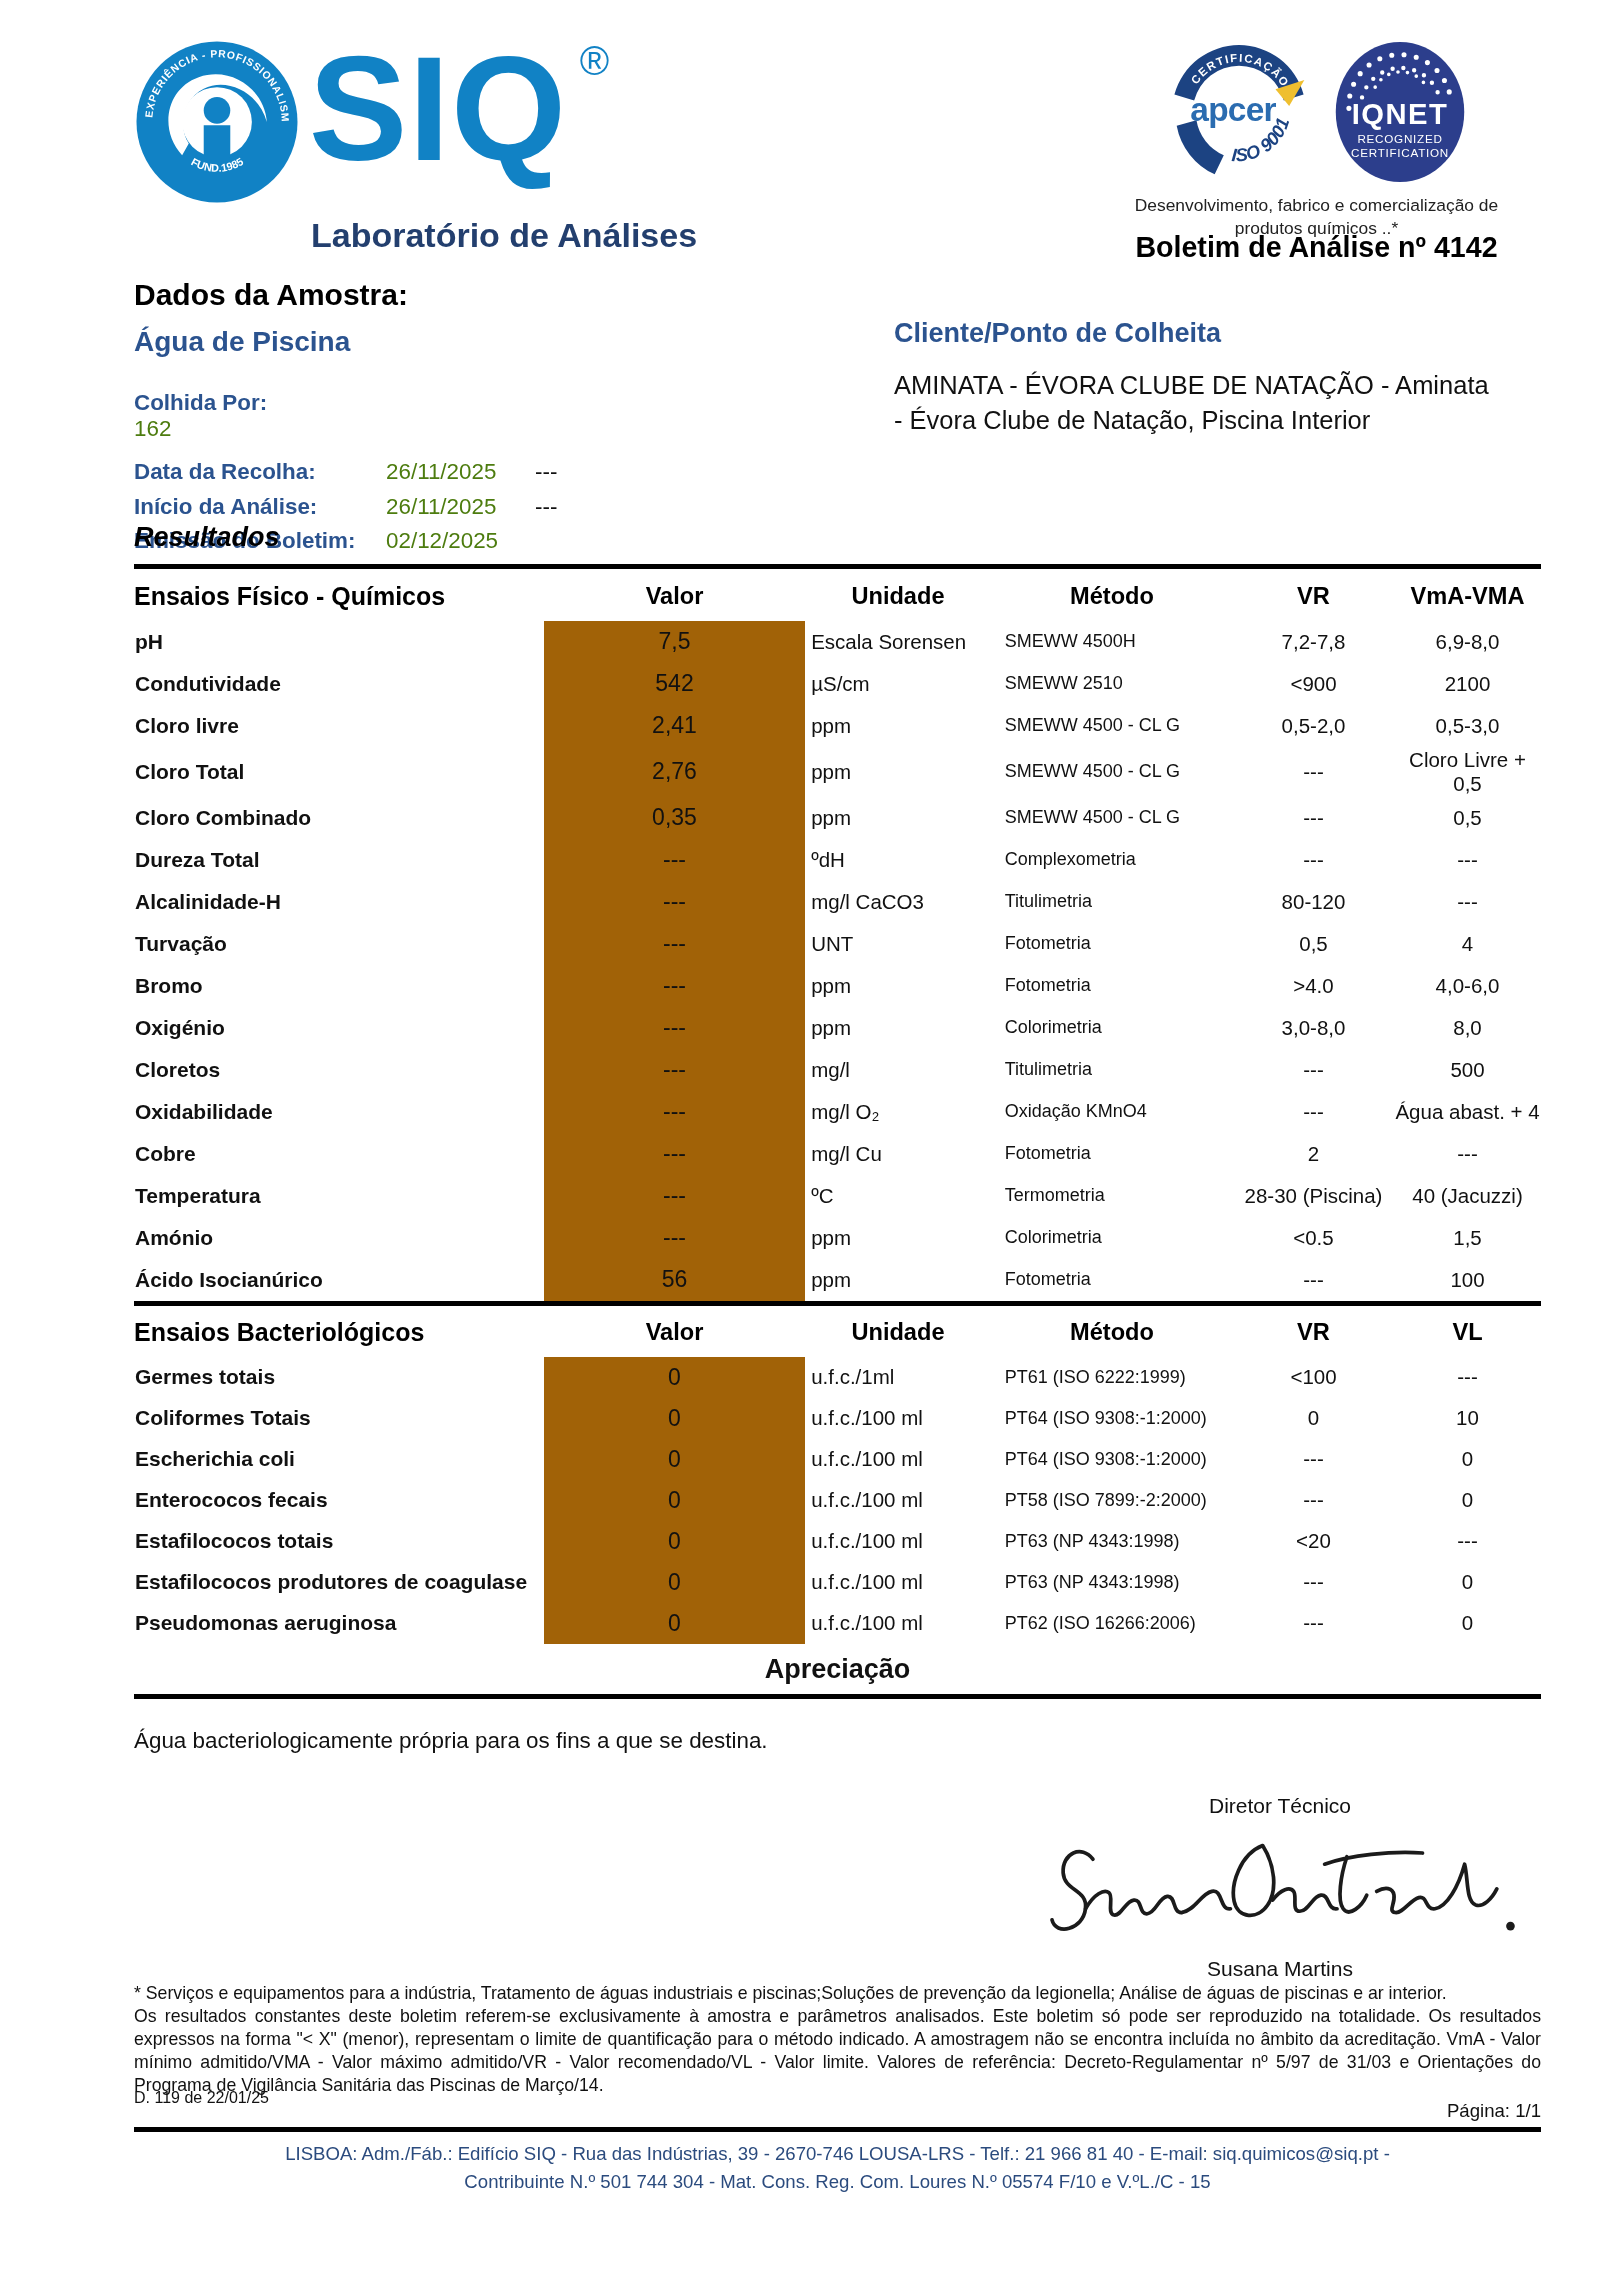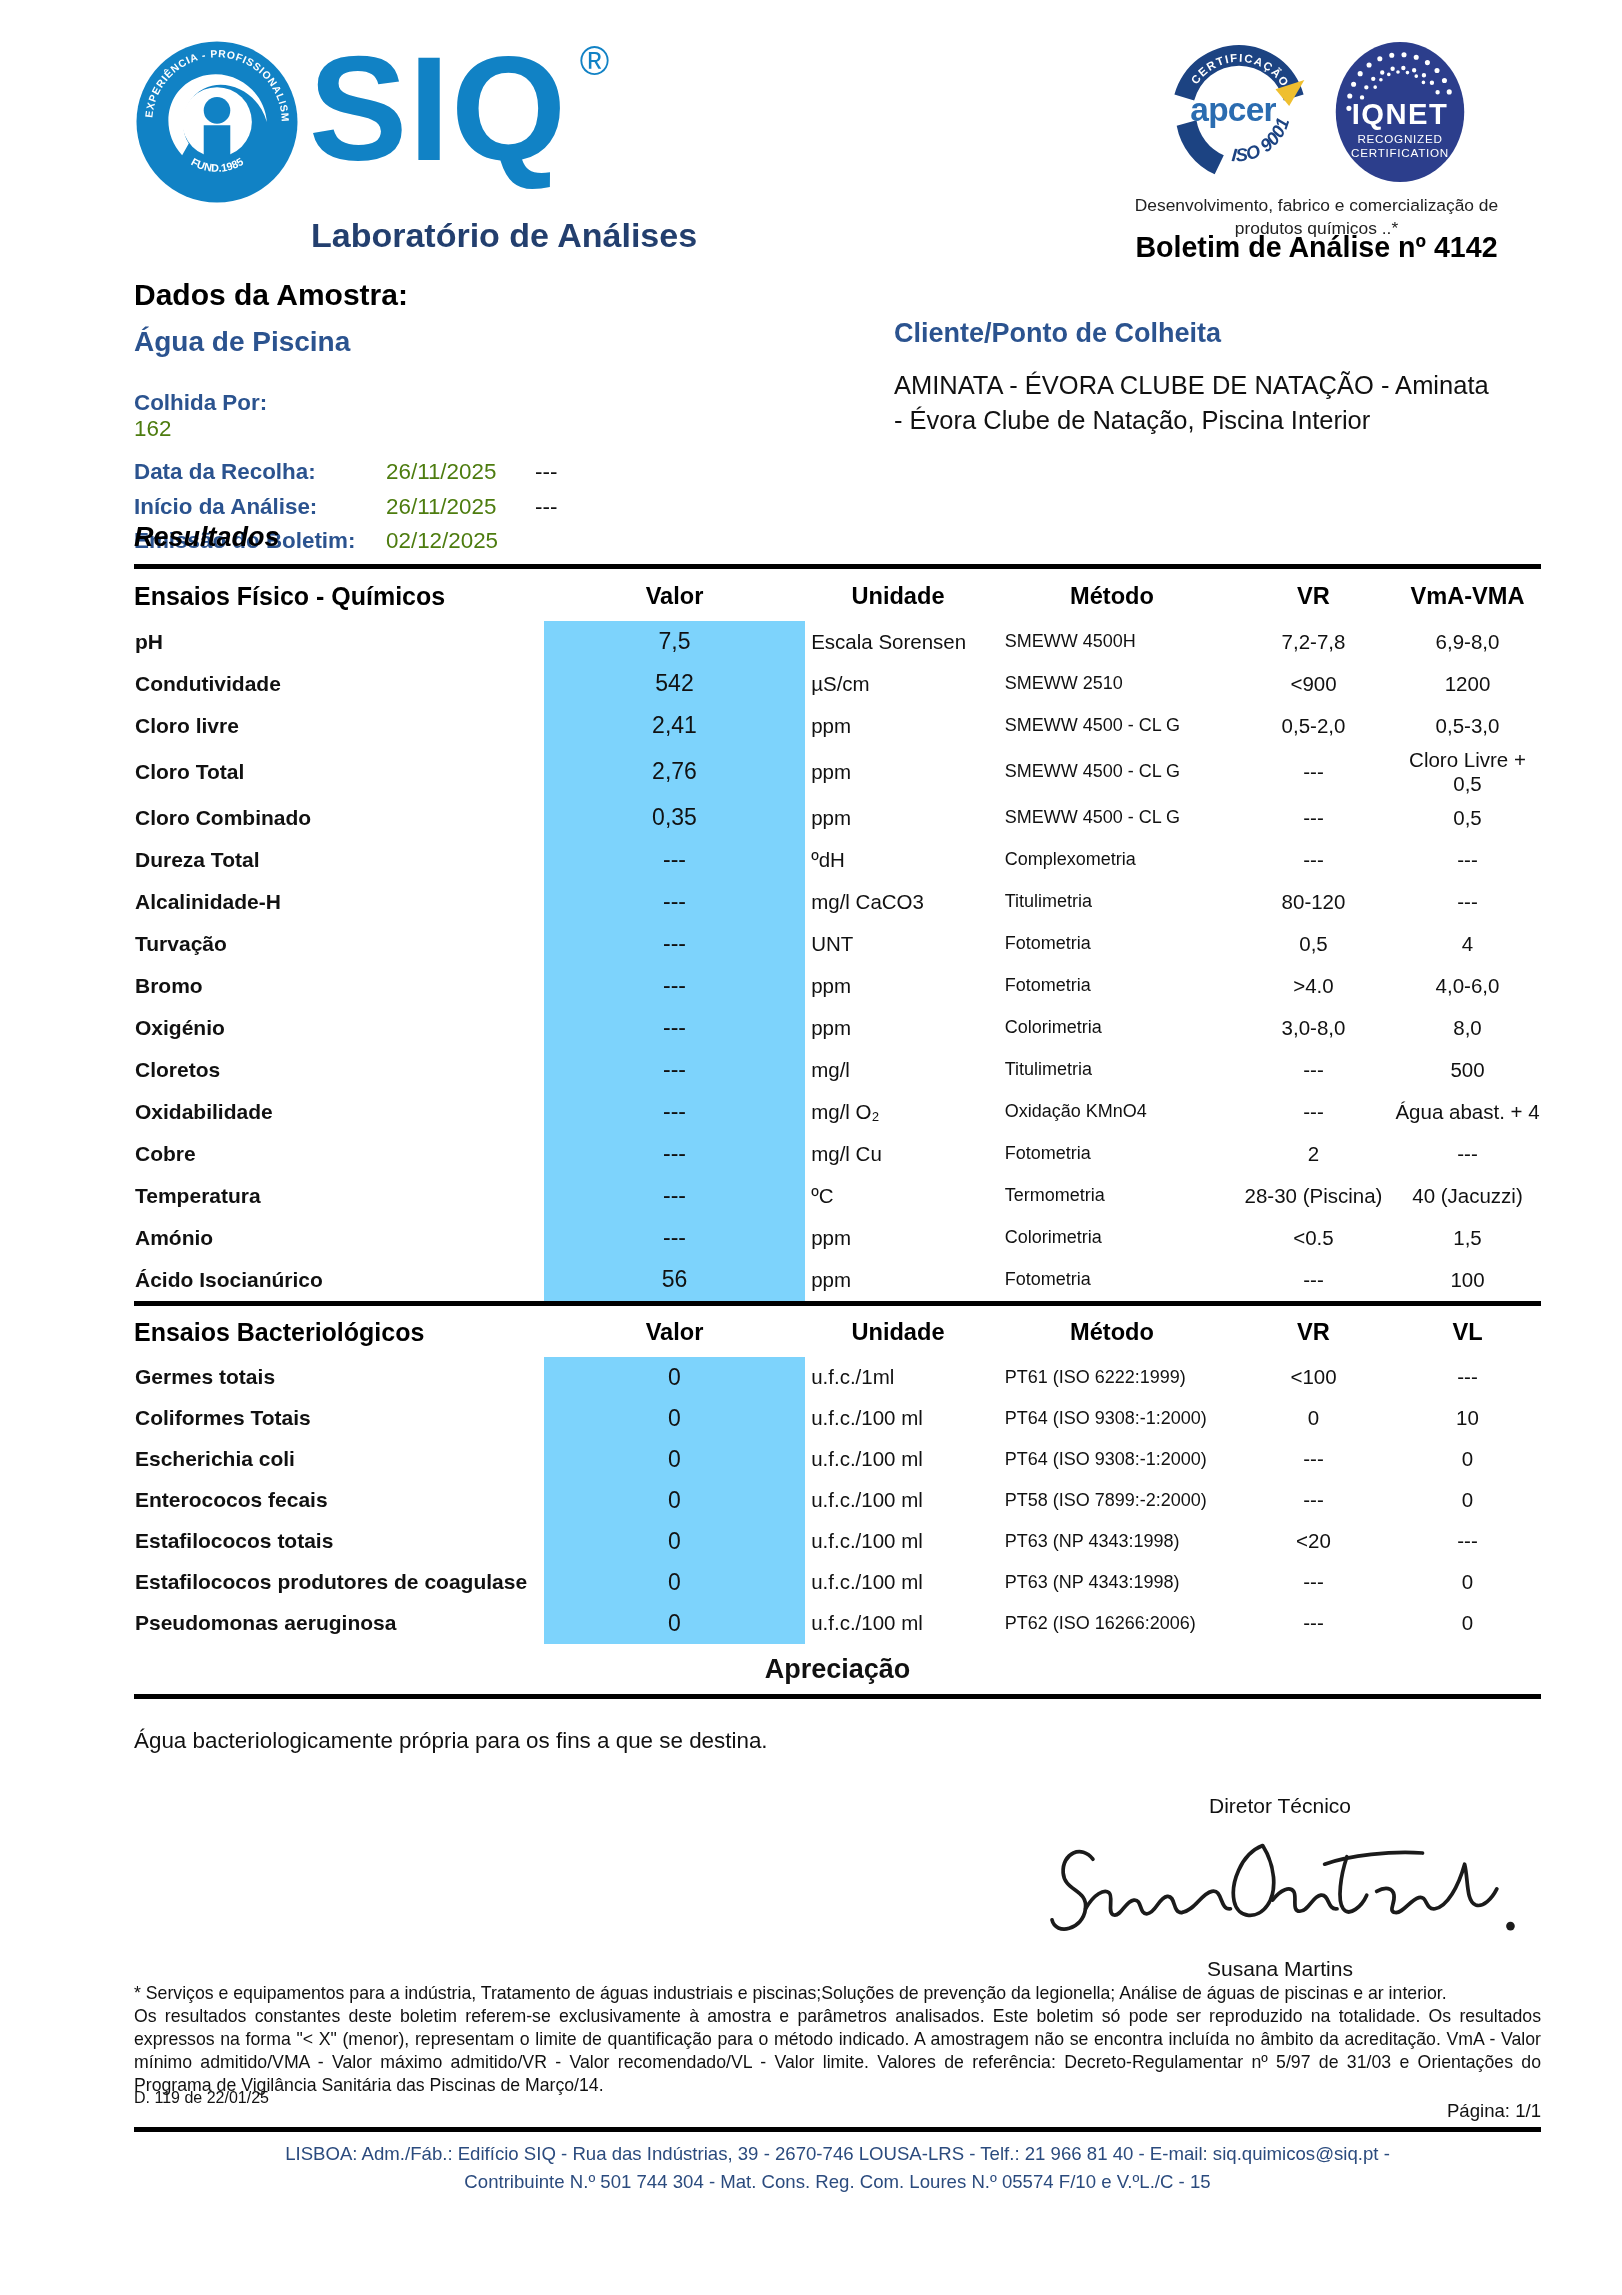--- a/index.html
+++ b/index.html
@@ -46,21 +46,21 @@
   table { border-collapse:collapse; table-layout:fixed; width:1407px; }
   col.c-name{width:410px} col.c-valor{width:261px} col.c-unid{width:186px}
   col.c-met{width:242px} col.c-vr{width:161px} col.c-vma{width:147px}
 
   thead tr { border-top:5.6px solid #000; }
   th { font-weight:bold; color:#000; padding:12.4px 0 10px; font-size:23.6px; text-align:center; }
   th.col-name { text-align:left; font-size:25px; }
   td { height:40px; vertical-align:middle; }
   .t-bact td { height:39px; }
   td.col-name { font-weight:bold; font-size:21px; text-align:left; }
-  td.col-valor { text-align:center; background:#7dd3fc; font-size:23px; }
+  td.col-valor { text-align:center; background:#a16207; font-size:23px; }
   td.col-unidade { text-align:left; padding-left:6.2px; font-size:20.5px; }
   td.col-metodo { text-align:left; padding-left:13.7px; font-size:18px; }
   td.col-vr, td.col-vma { text-align:center; font-size:20.5px; }
 
   .apre-title { text-align:center; font-size:27px; font-weight:bold; margin-top:10px; }
   .apre-rule { height:5.6px; background:#000; margin-top:8.7px; }
   .apre-text { font-size:22.4px; margin-top:28.6px; }
 
   
   .sig-block { left:1019px; top:1794px; width:522px; text-align:center; }
@@ -204,21 +204,21 @@
           <td class="col-metodo">SMEWW 4500H</td>
           <td class="col-vr">7,2-7,8</td>
           <td class="col-vma">6,9-8,0</td>
         </tr>
         <tr>
           <td class="col-name">Condutividade</td>
           <td class="col-valor">542</td>
           <td class="col-unidade">µS/cm</td>
           <td class="col-metodo">SMEWW 2510</td>
           <td class="col-vr">&lt;900</td>
-          <td class="col-vma">1200</td>
+          <td class="col-vma">2100</td>
         </tr>
         <tr>
           <td class="col-name">Cloro livre</td>
           <td class="col-valor">2,41</td>
           <td class="col-unidade">ppm</td>
           <td class="col-metodo">SMEWW 4500 - CL G</td>
           <td class="col-vr">0,5-2,0</td>
           <td class="col-vma">0,5-3,0</td>
         </tr>
         <tr>

